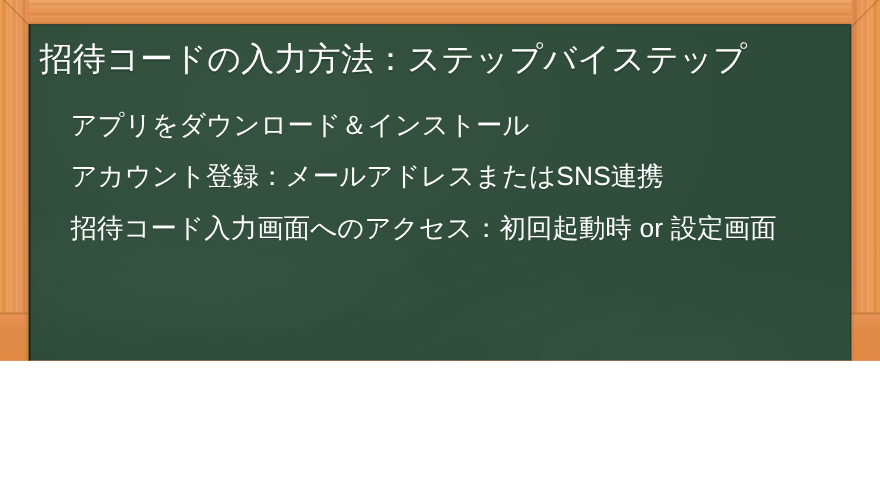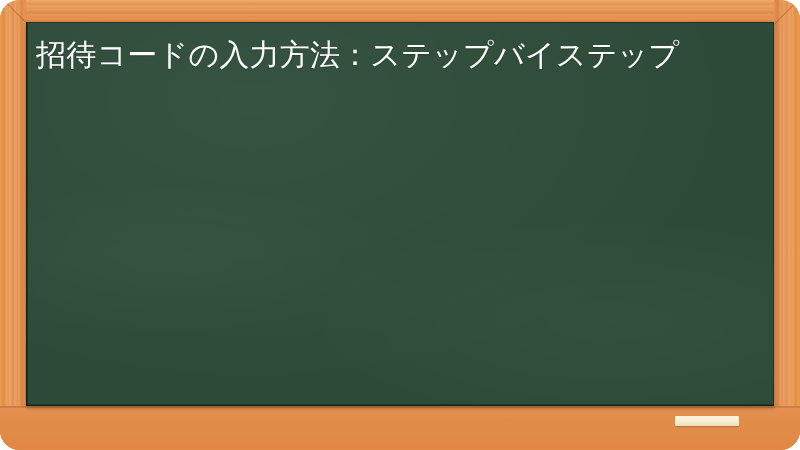--- a/index.html
+++ b/index.html
@@ -9,24 +9,23 @@
     background: #ffffff;
   }
   body {
     font-family: "Liberation Sans", "DejaVu Sans", sans-serif;
   }
 
   
   .stage {
     position: relative;
     width: 800px;
-    height: 450px;
+    height: 328px;
     overflow: hidden;
     background: #fca5a5;
-    border-radius: 20px;
   }
 
   
   .frame {
     position: absolute;
     inset: 0;
     background:
       repeating-linear-gradient(
         180deg,
         rgba(255,255,255,0.00) 0px,
@@ -224,18 +223,23 @@
     </div>
   </div>
 
   <div class="board">
     <div class="board-lip-left"></div>
     <div class="board-lip-bottom"></div>
 
     <div class="content">
       <h1 class="slide-title">招待コードの入力方法：ステップバイステップ</h1>
 
+      <ul class="bullet-list">
+        <li>アプリをダウンロード＆インストール</li>
+        <li>アカウント登録：メールアドレスまたはSNS連携</li>
+        <li>招待コード入力画面へのアクセス：初回起動時 or 設定画面</li>
+      </ul>
     </div>
   </div>
 
   <div class="chalk-stick"></div>
 
 </div>
 
 </body></html>

